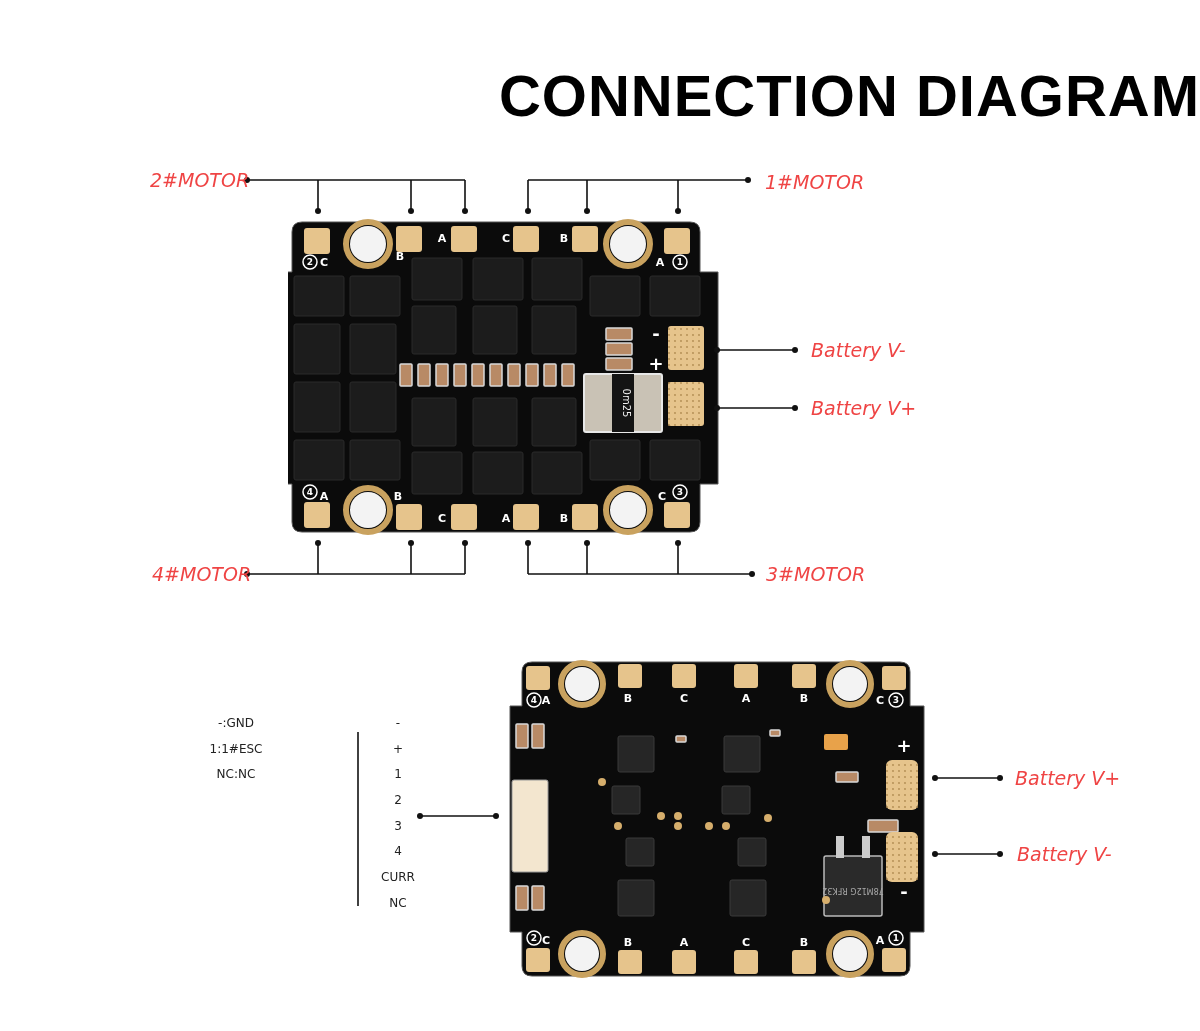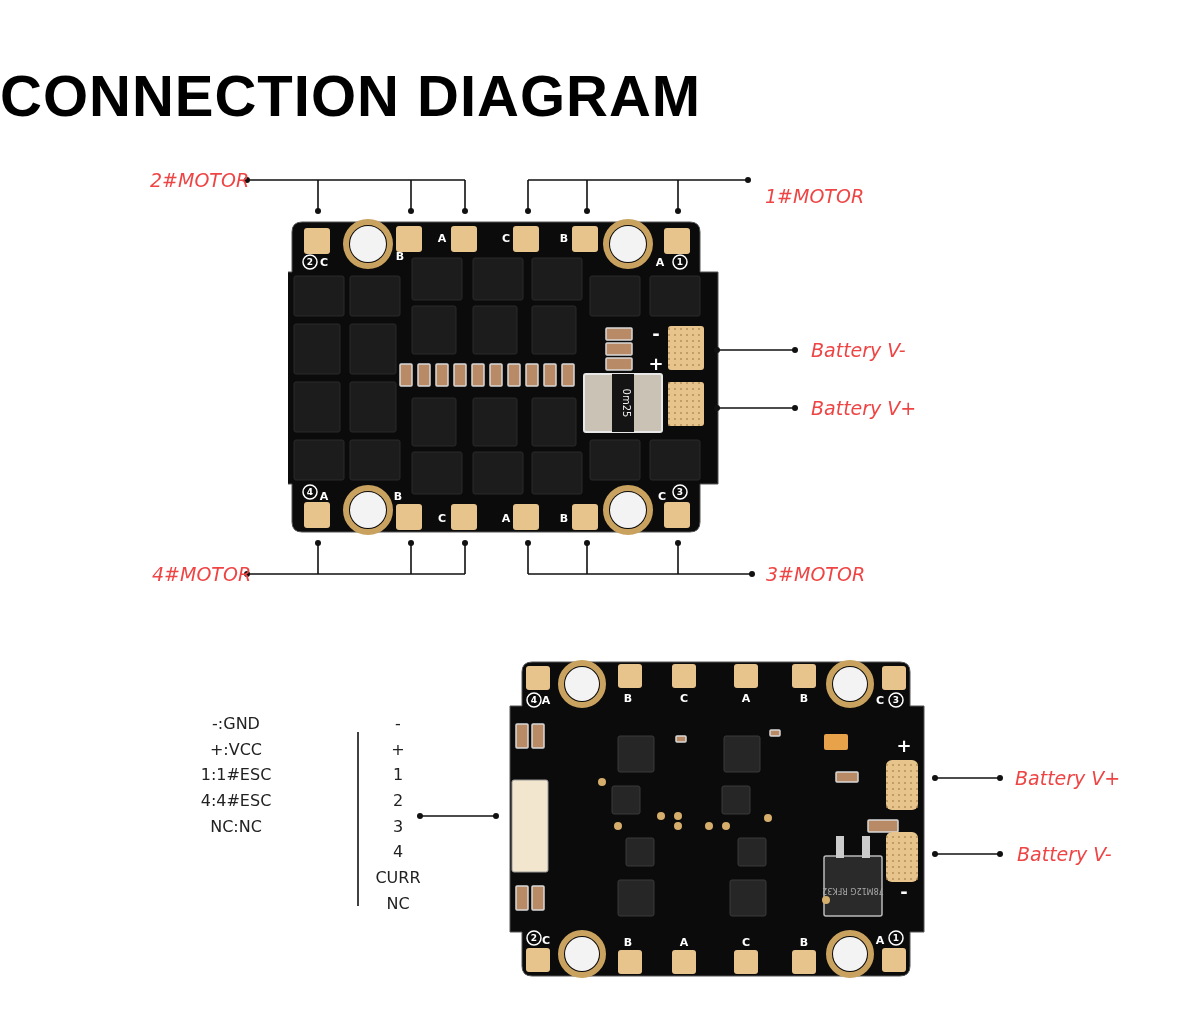--- a/index.html
+++ b/index.html
@@ -3,33 +3,33 @@
 <meta charset="utf-8">
 <style>
   html, body { margin: 0; padding: 0; }
   body {
     width: 1200px; height: 1031px; position: relative; overflow: hidden;
     background: #ffffff;
     font-family: "Liberation Sans", sans-serif;
     color: #222;
   }
   .title {
-    position: absolute; left: 0; top: 62px; width: 1200px; text-align: left;
+    position: absolute; left: 0; top: 62px; width: 1200px; text-align: right;
     font-family: "Liberation Sans", sans-serif; font-weight: 700;
     font-size: 58px; letter-spacing: 1px; color: #000;
   }
   .label {
     position: absolute; font-family: "DejaVu Sans", sans-serif;
     font-size: 19px; color: #ef4444; white-space: nowrap; line-height: 20px; font-style: italic;
   }
   svg.wires { position: absolute; left: 0; top: 0; }
   .board { position: absolute; }
 
   .legend-left, .legend-right {
-    position: absolute; font-family: "DejaVu Sans", sans-serif; font-size: 16px;
+    position: absolute; font-family: "DejaVu Sans", sans-serif; font-size: 12px;
     color: #222; line-height: 25.7px;
   }
   .legend-left { left: 130px; top: 711px; width: 212px; text-align: center; }
   .legend-right { left: 368px; top: 711px; width: 60px; text-align: center; }
   .legend-row { display: block; height: 25.7px; }
 </style>
 </head>
 <body>
 
 <div class="title">CONNECTION DIAGRAM</div>
@@ -309,35 +309,33 @@
     <circle cx="935" cy="778" r="3"></circle>
       <circle cx="1000" cy="778" r="3"></circle>
     <circle cx="935" cy="854" r="3"></circle>
       <circle cx="1000" cy="854" r="3"></circle>
     <circle cx="420" cy="816" r="3"></circle>
       <circle cx="496" cy="816" r="3"></circle>
   </g>
 </svg>
 
 <div class="label" style="left:150px; top:170px;">2#MOTOR</div>
-<div class="label" style="left:765px; top:186px;">1#MOTOR</div>
+<div class="label" style="left:765px; top:172px;">1#MOTOR</div>
 <div class="label" style="left:152px; top:564px;text-align:right;">4#MOTOR</div>
 <div class="label" style="left:766px; top:564px;text-align:center;">3#MOTOR</div>
 
 <div class="label" style="left:811px; top:340px;">Battery V-</div>
 <div class="label" style="left:811px; top:398px;">Battery V+</div>
 
 <div class="label" style="left:1015px; top:768px;">Battery V+</div>
 <div class="label" style="left:1017px; top:844px;">Battery V-</div>
 
 <div class="legend-left">
   <span class="legend-row">-:GND</span>
-  <span class="legend-row">+:VCC</span>
   <span class="legend-row">1:1#ESC</span>
-  <span class="legend-row">4:4#ESC</span>
   <span class="legend-row">NC:NC</span>
 </div>
 <div class="legend-right">
   <span class="legend-row">-</span>
   <span class="legend-row">+</span>
   <span class="legend-row">1</span>
   <span class="legend-row">2</span>
   <span class="legend-row">3</span>
   <span class="legend-row">4</span>
   <span class="legend-row">CURR</span>

